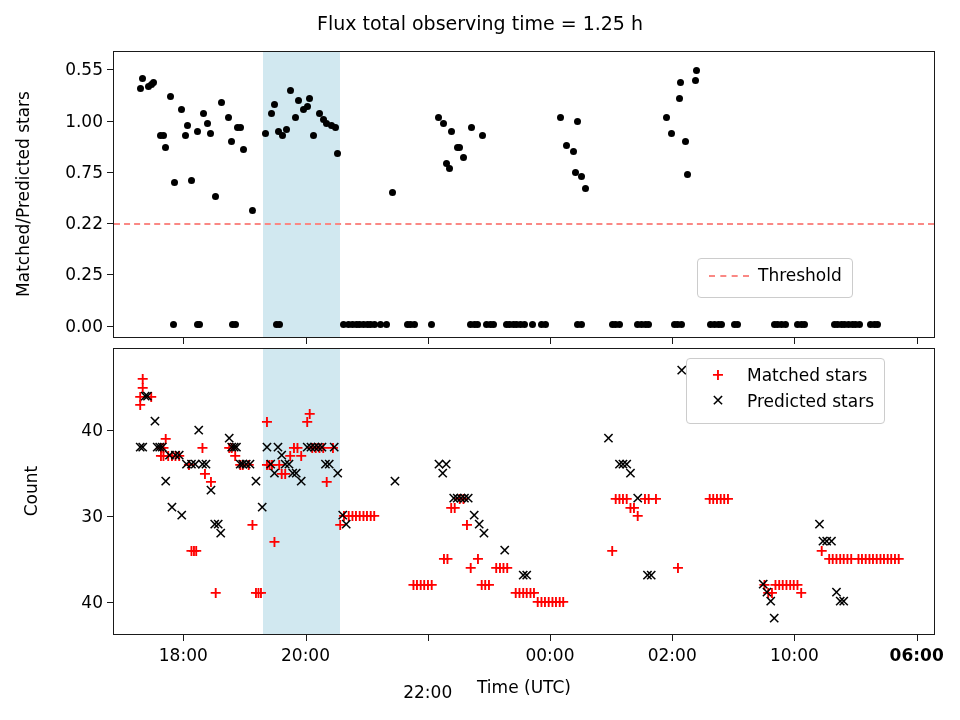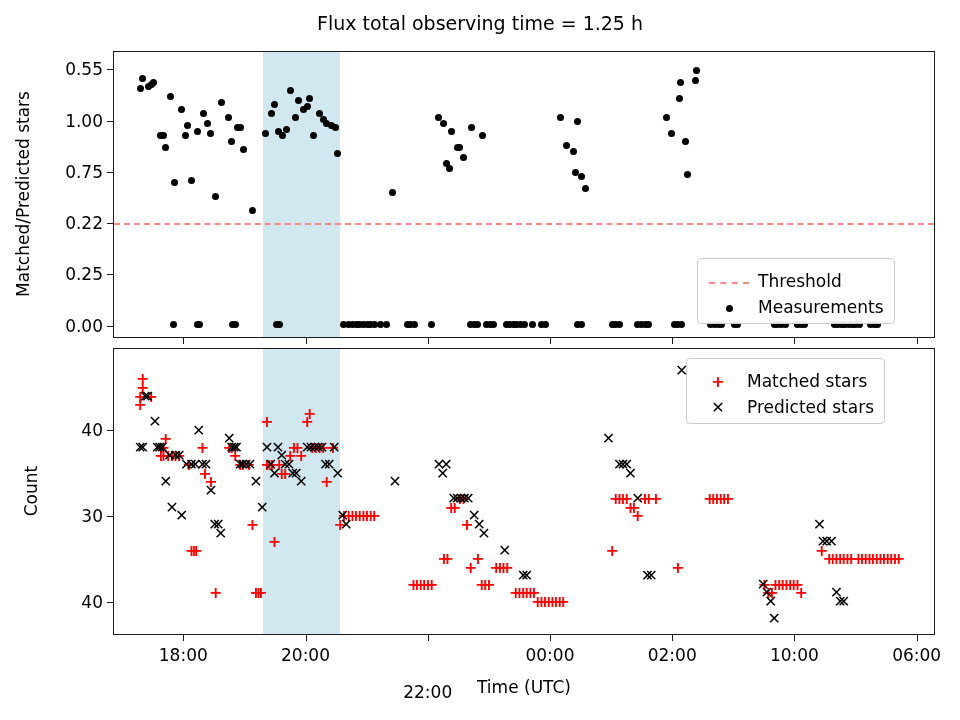--- a/index.html
+++ b/index.html
@@ -144,21 +144,21 @@
   .legend {
     position: absolute;
     box-sizing: border-box;
     border: 1px solid #cccccc;
     border-radius: 4px;
     background: rgba(255,255,255,0.92);
     padding: 6px 10px 6px 8px;
   }
   .legend-row {
     display: flex;
-    align-items: flex-end;
+    align-items: flex-start;
     height: 26px;
   }
   .legend-key {
     width: 46px;
     text-align: center;
     font-size: 16px;
     font-weight: bold;
     flex: none;
   }
   .legend-label {
@@ -352,24 +352,20 @@
       <div class="ytick-mark" style="left: 107px; top: 120.7px; position: absolute;"></div>
       <div class="ytick-label" style="left: 51px; width: 52px; top: 120.7px;">1.00</div>
       <div class="ytick-mark" style="left: 107px; top: 69.45px; position: absolute;"></div>
       <div class="ytick-label" style="left: 51px; width: 52px; top: 69.45px;">0.55</div>
     </div>
   <div class="axis-title-y" id="ylabel-top" style="width: 287px; left: -121.5px; top: 183.5px;">Matched/Predicted stars</div>
   <div class="legend" id="legend-top" style="left: 697px; top: 258px;">
       <div class="legend-row">
         <div class="legend-key"><div class="key-dash" style="border-top-color: rgb(250, 136, 132);"></div></div>
         <div class="legend-label">Threshold</div>
-      </div>
-      <div class="legend-row">
-        <div class="legend-key"><div class="key-dot" style="background: rgb(0, 0, 0);"></div></div>
-        <div class="legend-label">Measurements</div>
       </div>
     </div>
 
   <div class="panel" id="panel-bottom">
     <div class="plotarea" id="plot-bottom">
         <div class="span-band" style="left: 18.2156%; width: 9.29368%; background: rgb(207, 231, 239);"></div>
         <div class="mk mk-plus" style="left: 3.49442%; top: 10.5105%;">+</div>
         <div class="mk mk-plus" style="left: 3.49442%; top: 13.5135%;">+</div>
         <div class="mk mk-plus" style="left: 3.19703%; top: 16.5165%;">+</div>
         <div class="mk mk-plus" style="left: 3.19703%; top: 19.5195%;">+</div>
@@ -642,17 +638,17 @@
       <div class="xtick-mark" style="left: 549.974px; top: 338px; position: absolute;"></div>
       <div class="xtick-label" style="left: 549.974px; top: 645px;">00:00</div>
       <div class="xtick-mark" style="left: 672.204px; top: 635px; position: absolute;"></div>
       <div class="xtick-mark" style="left: 672.204px; top: 338px; position: absolute;"></div>
       <div class="xtick-label" style="left: 672.204px; top: 645px;">02:00</div>
       <div class="xtick-mark" style="left: 794.435px; top: 635px; position: absolute;"></div>
       <div class="xtick-mark" style="left: 794.435px; top: 338px; position: absolute;"></div>
       <div class="xtick-label" style="left: 794.435px; top: 645px;">10:00</div>
       <div class="xtick-mark" style="left: 916.665px; top: 635px; position: absolute;"></div>
       <div class="xtick-mark" style="left: 916.665px; top: 338px; position: absolute;"></div>
-      <div class="xtick-label" style="left: 916.665px; top: 645px;">06:00</div>
+      <div class="xtick-label" style="left: 916.665px; top: 645px; font-weight: bold;">06:00</div>
     </div>
   <div class="axis-title-x" id="xlabel" style="left: 524px; top: 677px;">Time (UTC)</div>
 
 </div>
 
 </body></html>

